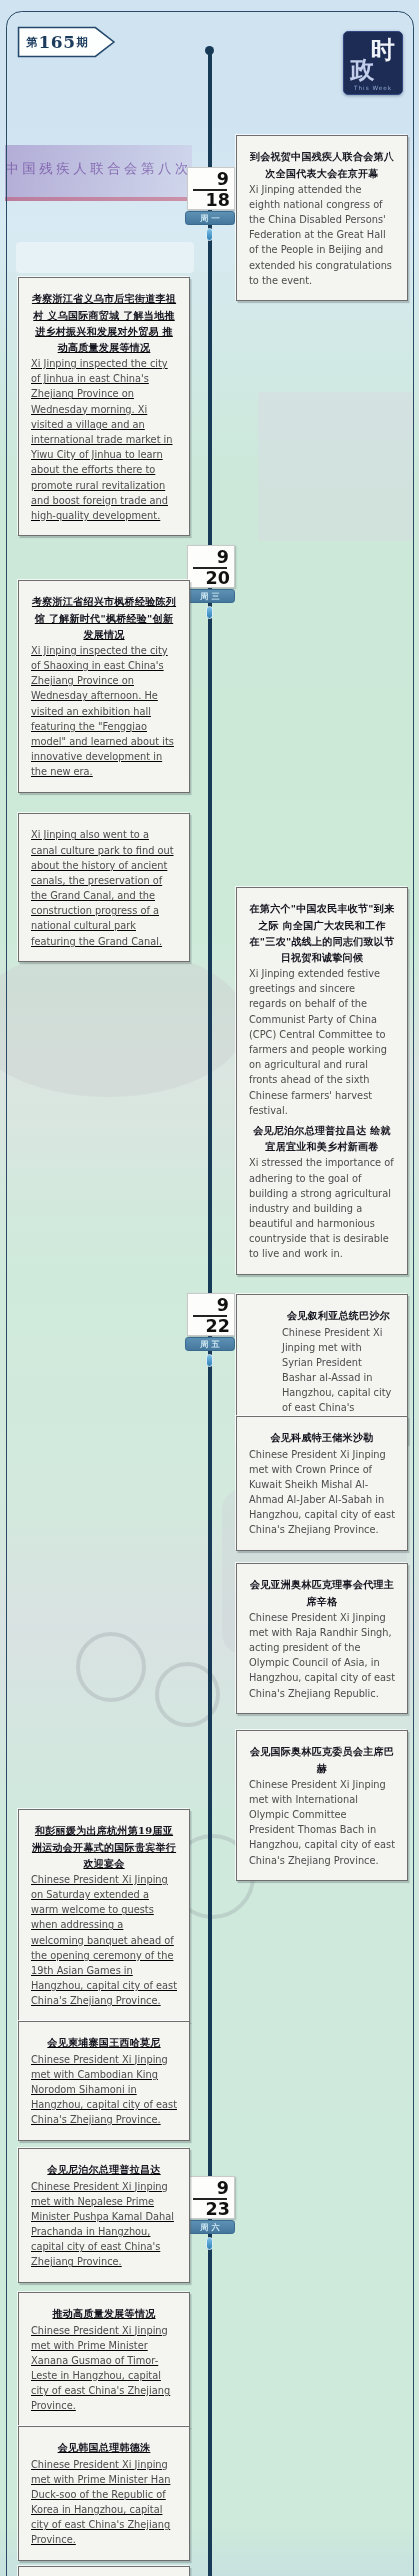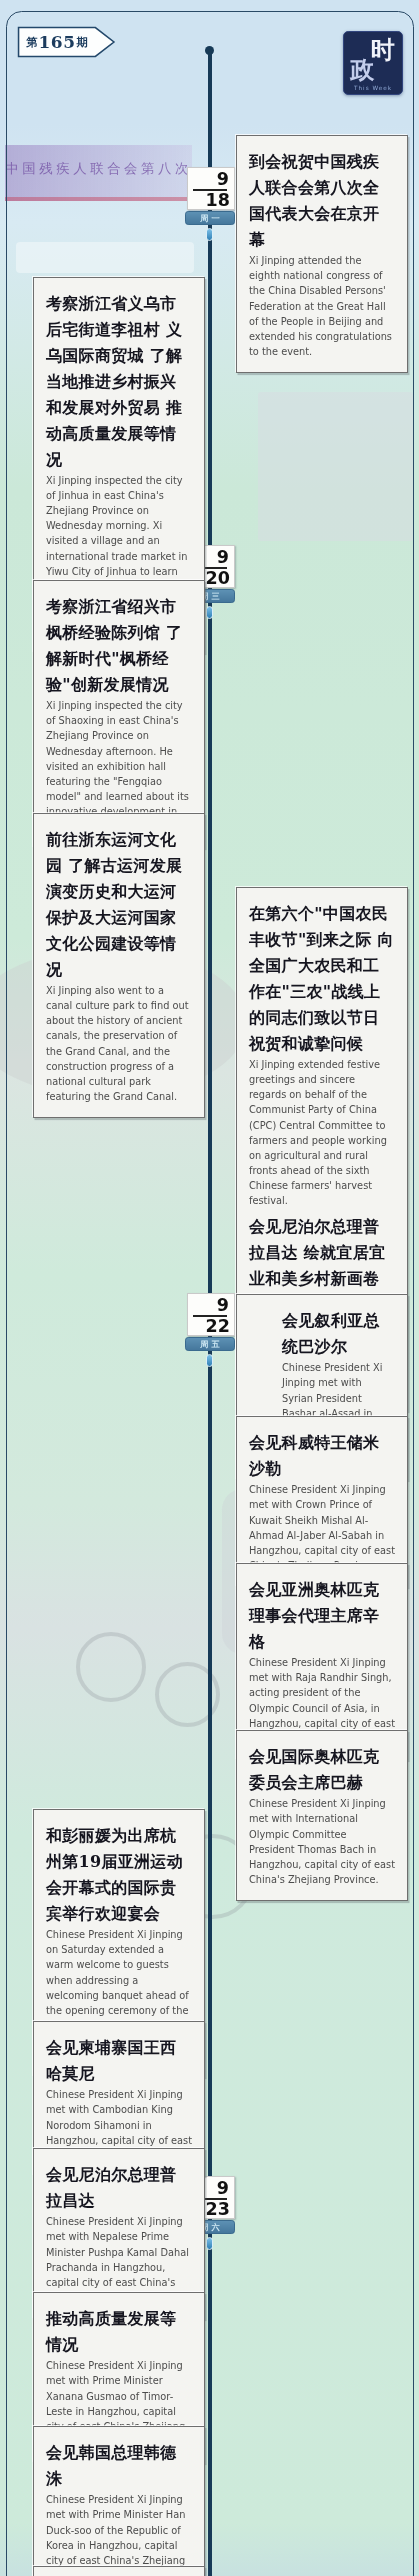--- a/index.html
+++ b/index.html
@@ -78,28 +78,28 @@
     background:linear-gradient(180deg,#7cc0e8,#2f7fb5);
     border:1px solid #dceff8;box-sizing:border-box;
   }
   
   .card{
     position:absolute;width:172px;box-sizing:border-box;
     background:#f4f4f1;border:0.5px solid #6e6e6e;
     box-shadow:1.5px 2.1px 0 rgba(95,105,110,.35), -1px -1px 0 rgba(255,255,255,.75);
     padding:13.4px 12px 12.4px 12px;
   }
-  .card.left{left:33px;}
+  .card.left{left:18px;text-decoration:underline;}
   .card.right{left:236px;}
   .card p{margin:0;}
   .card p:empty{display:none;}
   .zh{
     font-family:"DejaVu Serif","Liberation Serif",serif;
-    font-size:16px;line-height:1.62;letter-spacing:0.3px;
-    color:#15151f;font-weight:600;
+    font-size:10px;line-height:1.62;letter-spacing:0.3px;
+    color:#15151f;font-weight:600;text-align:center;
   }
   .en{
     font-family:"DejaVu Sans","Liberation Sans",sans-serif;
     font-size:9.8px;line-height:1.55;color:#4c4c4c;margin-top:6.2px;
   }
   .zh + .zh, .en + .zh{margin-top:5.2px;}
 </style>
 </head>
 <body>
 
@@ -184,21 +184,20 @@
     <p class="zh">考察浙江省义乌市后宅街道李祖村 义乌国际商贸城 了解当地推进乡村振兴和发展对外贸易 推动高质量发展等情况</p>
     <p class="en">Xi Jinping inspected the city of Jinhua in east China's Zhejiang Province on Wednesday morning. Xi visited a village and an international trade market in Yiwu City of Jinhua to learn about the efforts there to promote rural revitalization and boost foreign trade and high-quality development.</p>
   </div>
 
 <div class="card left" style="top:580px;">
     <p class="zh">考察浙江省绍兴市枫桥经验陈列馆 了解新时代"枫桥经验"创新发展情况</p>
     <p class="en">Xi Jinping inspected the city of Shaoxing in east China's Zhejiang Province on Wednesday afternoon. He visited an exhibition hall featuring the "Fengqiao model" and learned about its innovative development in the new era.</p>
   </div>
 
 <div class="card left" style="top:813px;">
-    <p class="zh">前往浙东运河文化园 了解古运河发展演变历史和大运河保护及大运河国家文化公园建设等情况</p>
     <p class="en">Xi Jinping also went to a canal culture park to find out about the history of ancient canals, the preservation of the Grand Canal, and the construction progress of a national cultural park featuring the Grand Canal.</p>
   </div>
 
 <div class="card right" style="top:887px;">
     <p class="zh">在第六个"中国农民丰收节"到来之际 向全国广大农民和工作在"三农"战线上的同志们致以节日祝贺和诚挚问候</p>
     <p class="en">Xi Jinping extended festive greetings and sincere regards on behalf of the Communist Party of China (CPC) Central Committee to farmers and people working on agricultural and rural fronts ahead of the sixth Chinese farmers' harvest festival.</p>
     <p class="zh">会见尼泊尔总理普拉昌达 绘就宜居宜业和美乡村新画卷</p>
     <p class="en">Xi stressed the importance of adhering to the goal of building a strong agricultural industry and building a beautiful and harmonious countryside that is desirable to live and work in.</p>
   </div>
 

